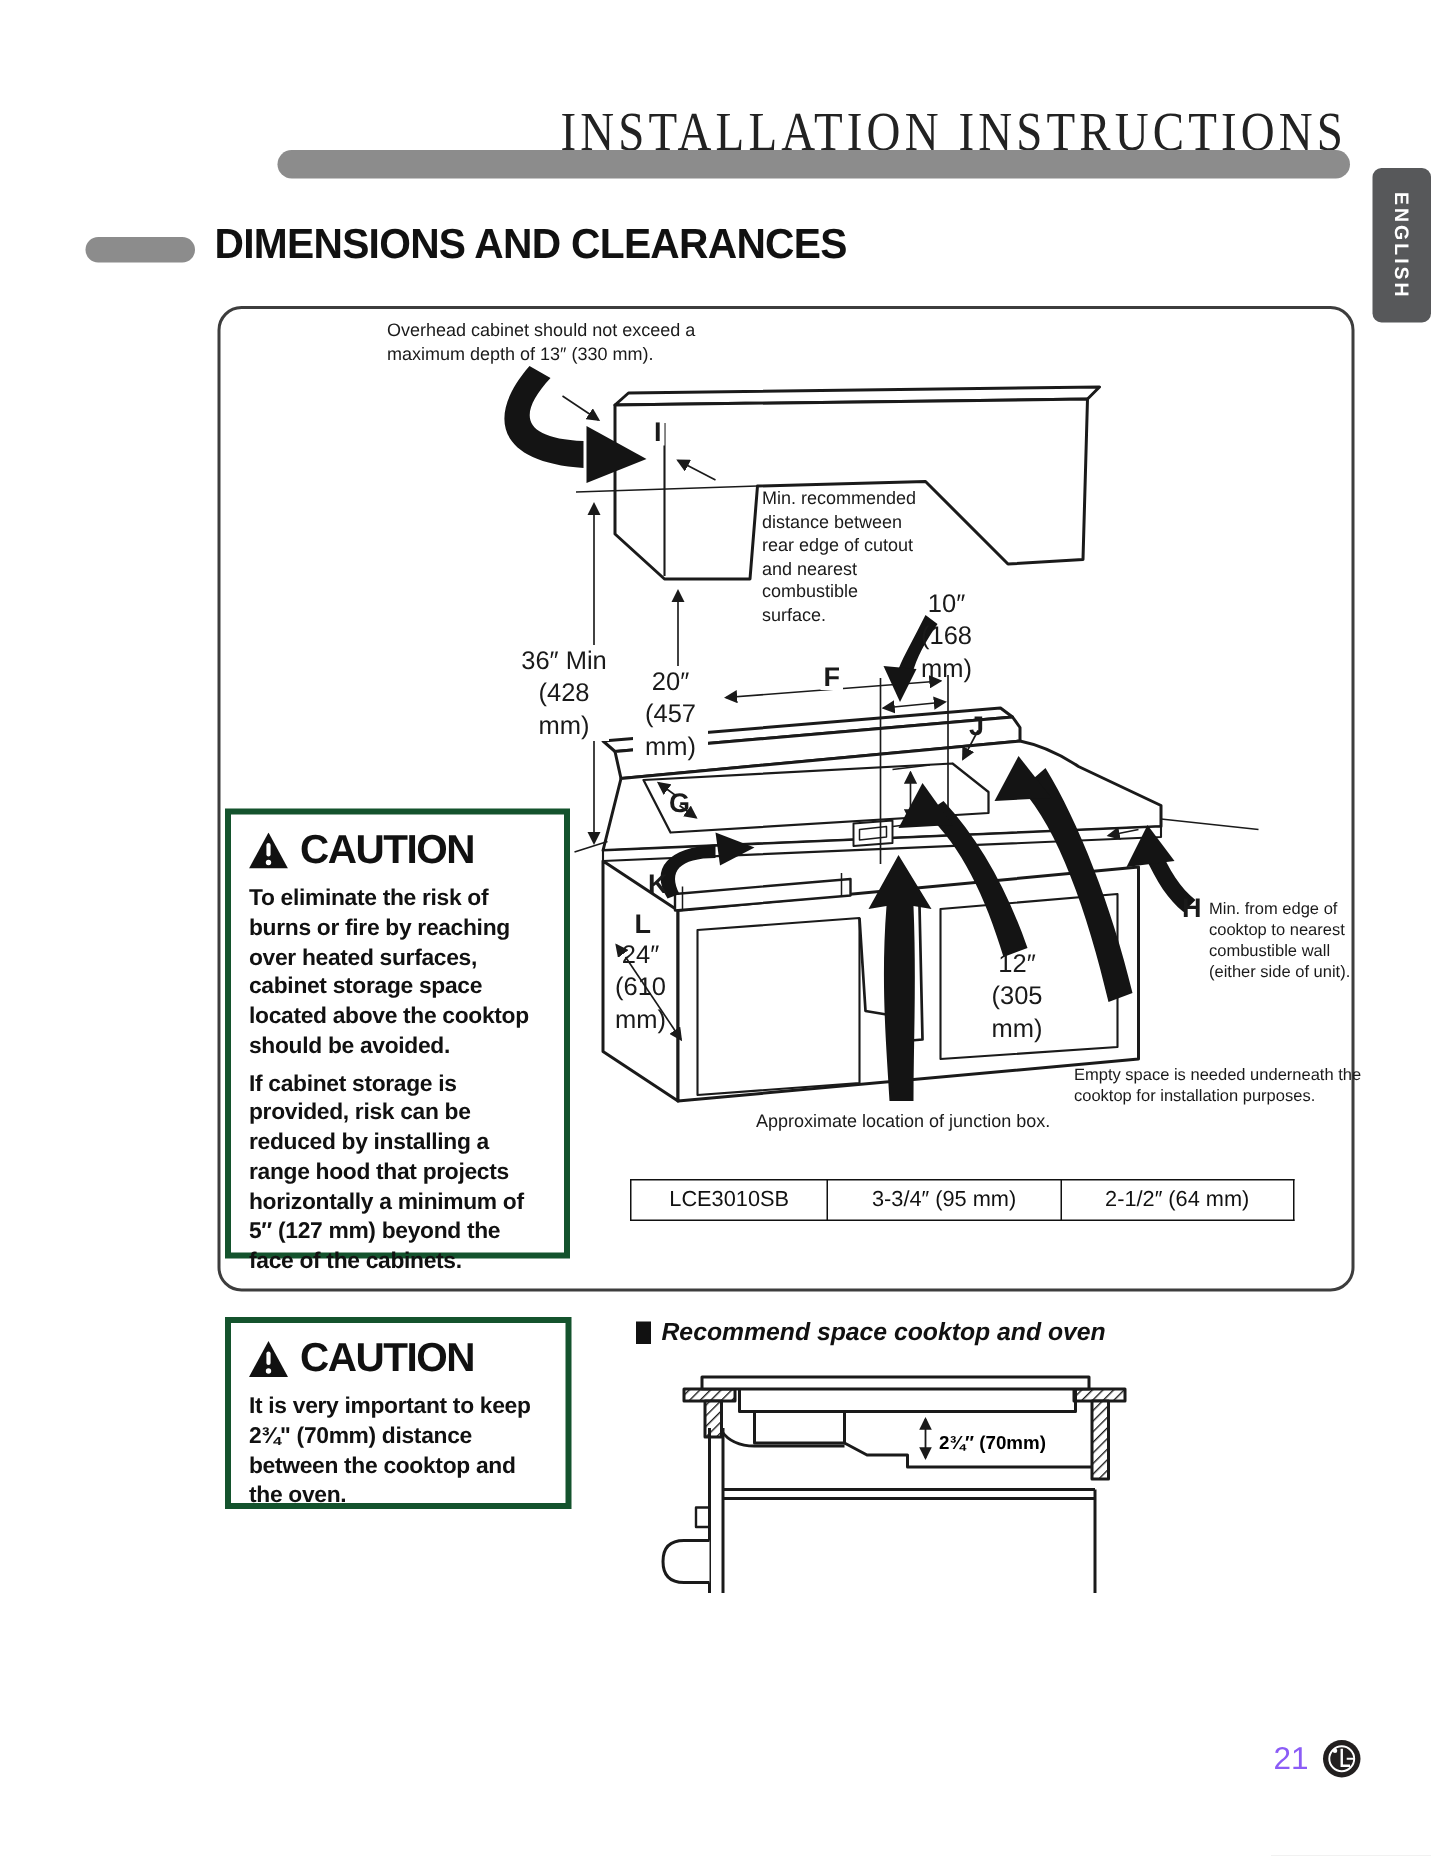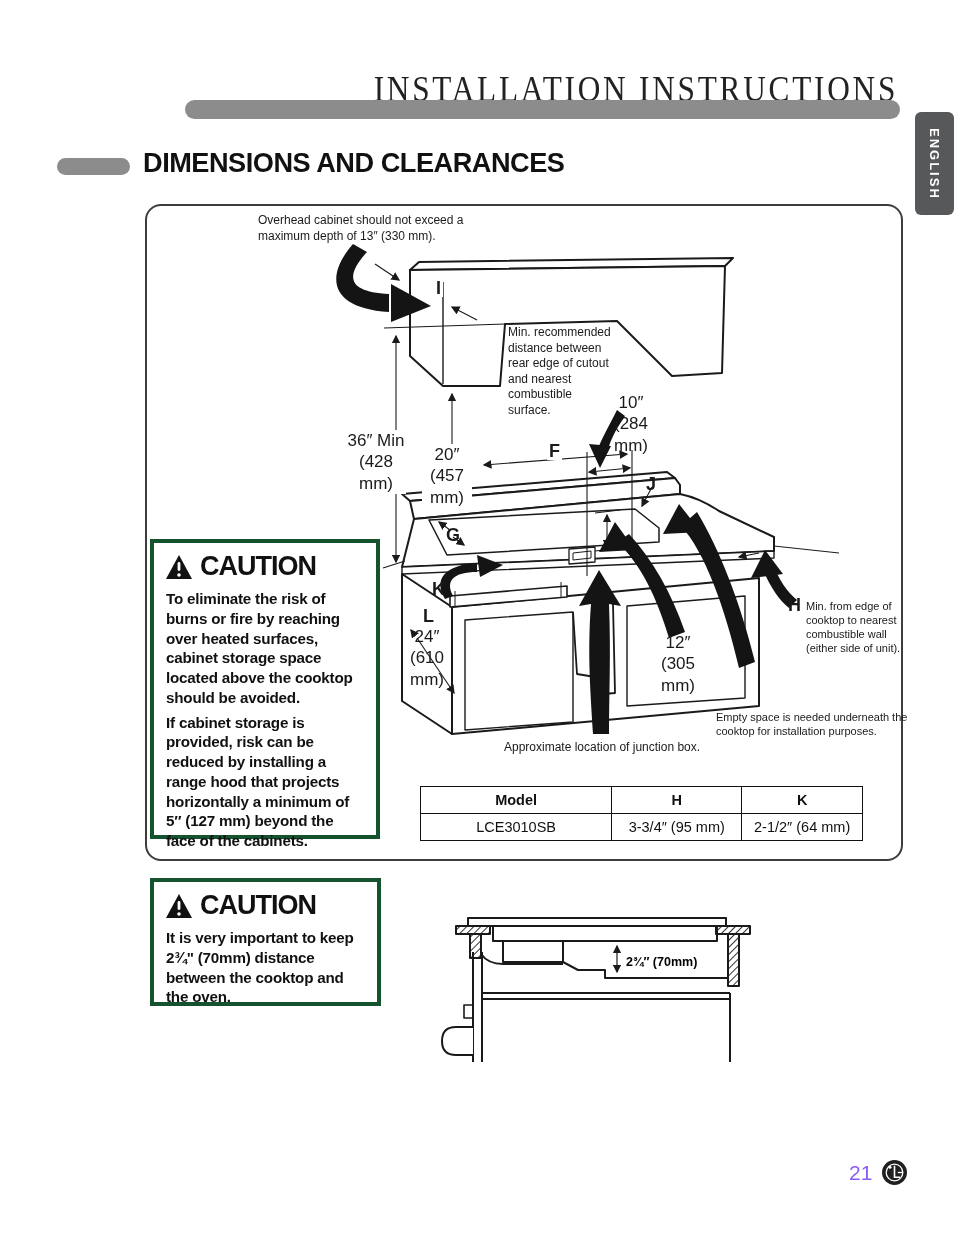--- a/index.html
+++ b/index.html
@@ -166,21 +166,21 @@
   <div class="abs dim" style="left:346px;top:430px;width:60px;">
     <div>36″ Min</div>
     <div>(428 mm)</div>
   </div>
   <div class="abs dim" style="left:422px;top:444px;width:50px;">
     <div>20″</div>
     <div>(457 mm)</div>
   </div>
   <div class="abs dim" style="left:602px;top:392px;width:58px;background:transparent;">
     <div>10″</div>
-    <div>(284 mm)</div>
+    <div>(168 mm)</div>
   </div>
   <div class="abs big" style="left:547px;top:442px;">F</div>
   <div class="abs big" style="left:644px;top:475px;background:transparent;">J</div>
   <div class="abs big" style="left:444px;top:526px;background:transparent;">G</div>
   <div class="abs big" style="left:430px;top:580px;background:transparent;">K</div>
   <div class="abs big" style="left:421px;top:607px;background:transparent;">L</div>
   <div class="abs dim" style="left:396px;top:626px;width:62px;background:transparent;">
     <div>24″</div>
     <div>(610 mm)</div>
   </div>
@@ -201,45 +201,44 @@
         <circle cx="13" cy="20" r="1.8" fill="#fff"></circle>
       </svg>
       <span class="word">CAUTION</span>
     </div>
     <p class="first">To eliminate the risk of burns or fire by reaching over heated surfaces, cabinet storage space located above the cooktop should be avoided.</p>
     <p>If cabinet storage is provided, risk can be reduced by installing a range hood that projects horizontally a minimum of 5″ (127 mm) beyond the face of the cabinets.</p>
   </div>
 
   <table class="spec-table">
     <tbody>
-        <tr>
-      <th class="c-model">Model</th>
-      <th class="c-h">H</th>
-      <th class="c-k">K</th>
-    </tr>
     <tr>
       <td>LCE3010SB</td>
       <td>3-3/4″ (95 mm)</td>
       <td>2-1/2″ (64 mm)</td>
     </tr>
   </tbody>
     </table>
 
   <div class="caution" style="left:150px;top:878px;width:231px;height:128px;">
     <div class="caution-head">
       <svg width="26" height="24" viewBox="0 0 26 24">
         <path d="M13,0 L26,24 L0,24 Z" fill="#111"></path>
         <rect x="11.6" y="7" width="2.8" height="9" rx="1.4" fill="#fff"></rect>
         <circle cx="13" cy="20" r="1.8" fill="#fff"></circle>
       </svg>
       <span class="word">CAUTION</span>
     </div>
     <p class="first">It is very important to keep 2¾" (70mm) distance between the cooktop and the oven.</p>
   </div>
 
+  <div class="recommend-head">
+    <span class="sq-bullet"></span>
+    <span class="recommend-title">Recommend space cooktop and oven</span>
+  </div>
 
   <svg class="abs" style="left:428px;top:908px;" width="370" height="160" viewBox="0 0 370 160">
     <defs>
       <pattern id="h45" width="5" height="5" patternTransform="rotate(45)" patternUnits="userSpaceOnUse">
         <rect width="5" height="5" fill="#fff"></rect>
         <line x1="0" y1="0" x2="0" y2="5" stroke="#1a1a1a" stroke-width="1.8"></line>
       </pattern>
       <marker id="ah2" viewBox="0 0 10 10" refX="8.5" refY="5" markerWidth="7" markerHeight="7" orient="auto-start-reverse">
         <path d="M0,0 L10,5 L0,10 Z" fill="#1a1a1a"></path>
       </marker>

